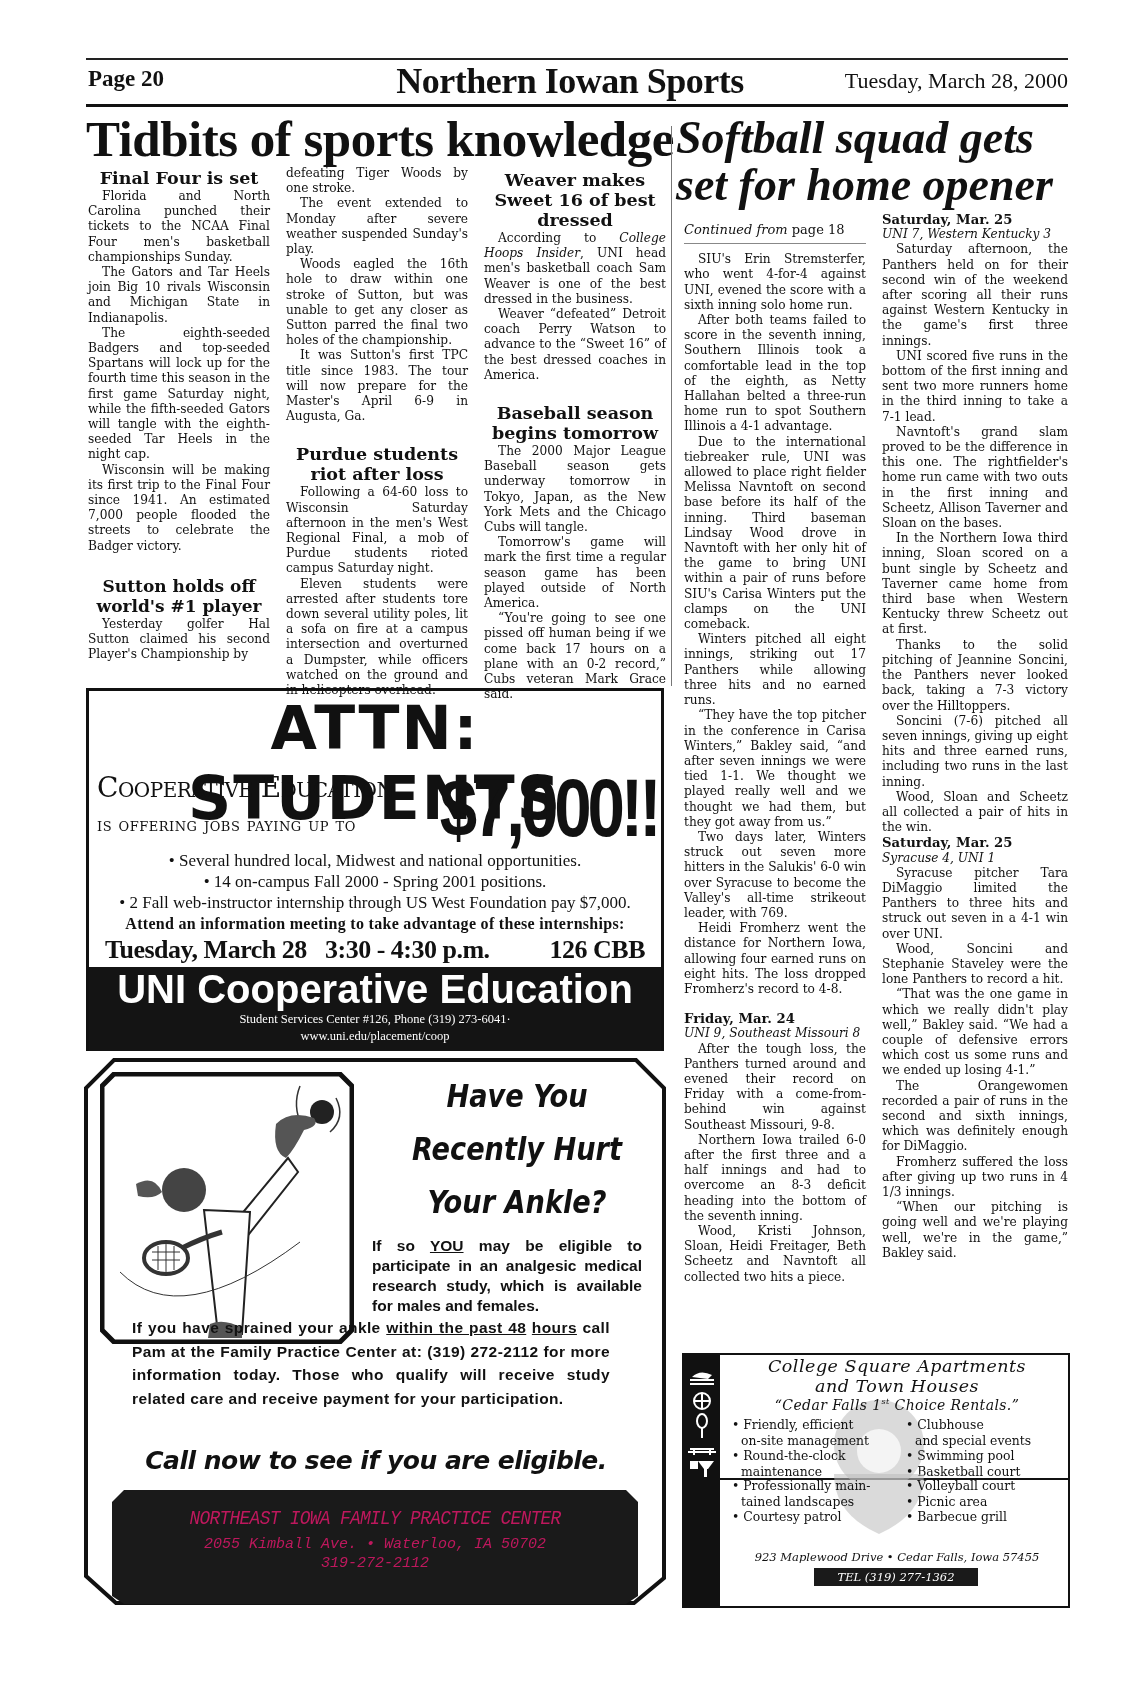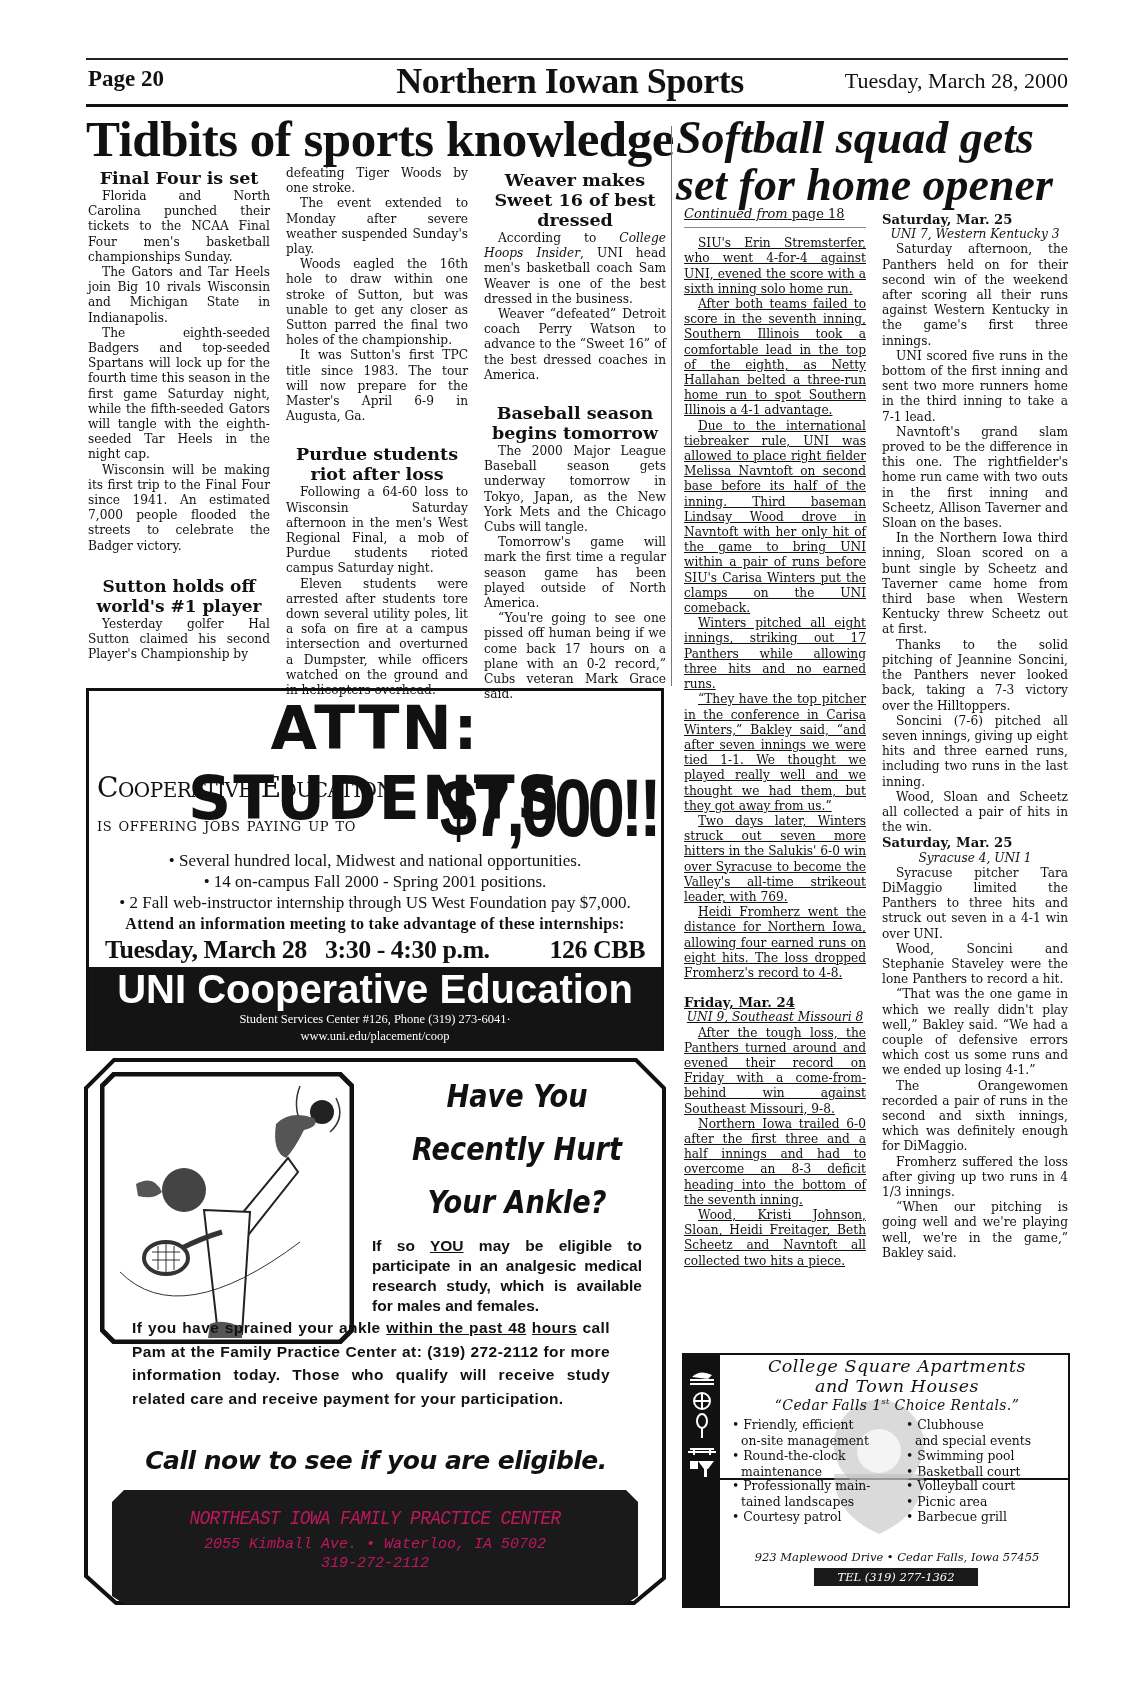--- a/index.html
+++ b/index.html
@@ -17,21 +17,21 @@
   .headline { left: 86px; top: 110px; font-family: "Liberation Serif", serif; font-size: 51px; font-weight: bold; letter-spacing: -0.5px; white-space: nowrap; }
   .vline { left: 671px; top: 126px; width: 1px; height: 560px; background: #777; }
   .softball-head { left: 676px; top: 114px; width: 400px; font-family: "Liberation Serif", serif; font-size: 46px; font-style: italic; font-weight: bold; line-height: 47px; }
 
   
   .col { position: absolute; font-family: "DejaVu Serif", serif; font-size: 12.2px; line-height: 15.2px; text-align: justify; }
   .col p { text-indent: 14px; }
   .col .sh { font-family: "DejaVu Serif", serif; font-weight: bold; font-size: 17.5px; line-height: 20px; text-align: center; text-indent: 0; margin-bottom: 1px; }
   .col .gap { height: 22px; }
   .col .dh { font-weight: bold; font-size: 13.2px; text-indent: 0; text-align: left; }
-  .col .sc { font-style: italic; text-indent: 0; text-align: center; }
+  .col .sc { font-style: italic; text-indent: 0; text-align: left; }
   .col .cont { font-style: italic; text-indent: 0; font-size: 13px; padding-bottom: 6px; border-bottom: 1px solid #888; margin-bottom: 8px; text-align: left; }
   .col .cont b { font-style: normal; font-weight: normal; }
 
   
   .coop { left: 86px; top: 688px; width: 578px; height: 363px; border: 3px solid #111; }
   .coop .attn { position: absolute; left: 0; top: 2px; width: 100%; text-align: center; font-family: "DejaVu Sans", sans-serif; font-weight: bold; font-size: 60px; letter-spacing: 2px; }
   .coop .ce { position: absolute; left: 8px; top: 80px; font-family: "DejaVu Serif", serif; font-size: 28px; letter-spacing: -0.5px; font-variant: small-caps; }
   .coop .off { position: absolute; left: 8px; top: 122px; font-family: "DejaVu Serif", serif; font-size: 19px; font-variant: small-caps; letter-spacing: 0.5px; }
   .coop .big { position: absolute; right: 4px; top: 76px; font-family: "Liberation Sans", sans-serif; font-weight: bold; font-size: 82px; letter-spacing: -5px; transform: scaleX(0.82); transform-origin: right top; line-height: 82px; }
   .coop .bul { position: absolute; left: 0; width: 100%; text-align: center; font-family: "Liberation Serif", serif; font-size: 17px; }
@@ -93,21 +93,21 @@
   <div class="sh">Weaver makes Sweet 16 of best dressed</div>
   <p><span>According to </span><i>College Hoops Insider</i><span>, UNI head men's basketball coach Sam Weaver is one of the best dressed in the business.</span></p>
   <p>Weaver “defeated” Detroit coach Perry Watson to advance to the “Sweet 16” of the best dressed coaches in America.</p>
   <div class="gap" style="height:20px"></div>
   <div class="sh">Baseball season begins tomorrow</div>
   <p>The 2000 Major League Baseball season gets underway tomorrow in Tokyo, Japan, as the New York Mets and the Chicago Cubs will tangle.</p>
   <p>Tomorrow's game will mark the first time a regular season game has been played outside of North America.</p>
   <p>“You're going to see one pissed off human being if we come back 17 hours on a plane with an 0-2 record,” Cubs veteran Mark Grace said.</p>
 </div>
 
-<div class="col" style="left:684px; top:206px; width:182px;text-decoration:underline;">
+<div class="col" style="left:684px; top:222px; width:182px;">
   <div class="cont"><span>Continued from</span> <b>page 18</b></div>
   <p>SIU's Erin Stremsterfer, who went 4-for-4 against UNI, evened the score with a sixth inning solo home run.</p>
   <p>After both teams failed to score in the seventh inning, Southern Illinois took a comfortable lead in the top of the eighth, as Netty Hallahan belted a three-run home run to spot Southern Illinois a 4-1 advantage.</p>
   <p>Due to the international tiebreaker rule, UNI was allowed to place right fielder Melissa Navntoft on second base before its half of the inning. Third baseman Lindsay Wood drove in Navntoft with her only hit of the game to bring UNI within a pair of runs before SIU's Carisa Winters put the clamps on the UNI comeback.</p>
   <p>Winters pitched all eight innings, striking out 17 Panthers while allowing three hits and no earned runs.</p>
   <p>“They have the top pitcher in the conference in Carisa Winters,” Bakley said, “and after seven innings we were tied 1-1. We thought we played really well and we thought we had them, but they got away from us.”</p>
   <p>Two days later, Winters struck out seven more hitters in the Salukis' 6-0 win over Syracuse to become the Valley's all-time strikeout leader, with 769.</p>
   <p>Heidi Fromherz went the distance for Northern Iowa, allowing four earned runs on eight hits. The loss dropped Fromherz's record to 4-8.</p>
   <div style="height:14px"></div>
   <div class="dh">Friday, Mar. 24</div>

